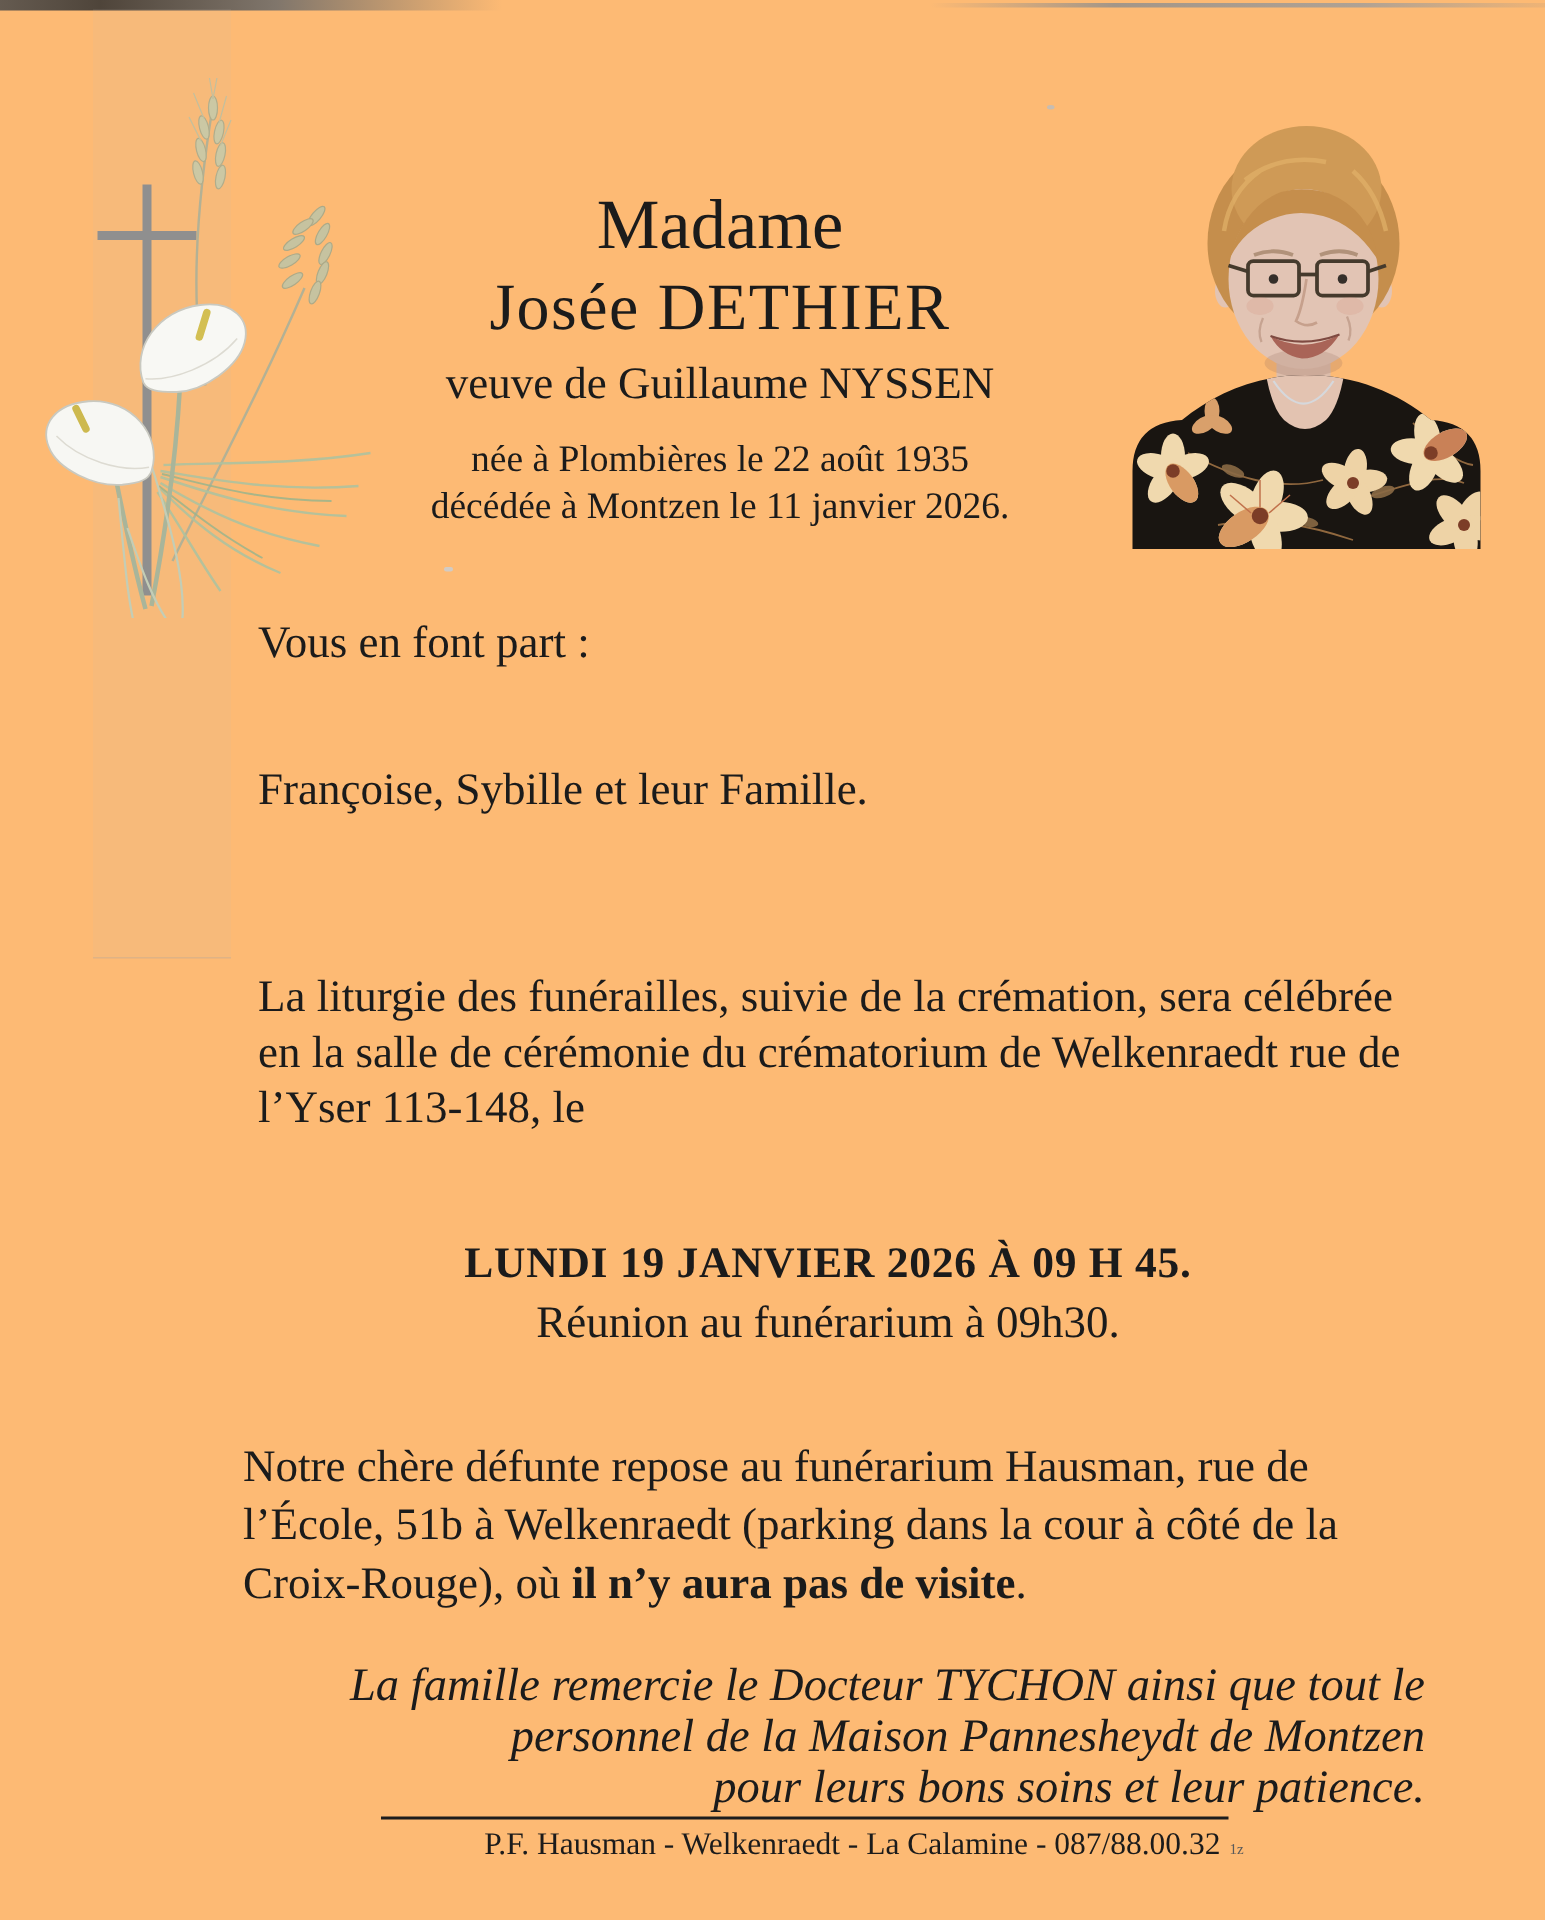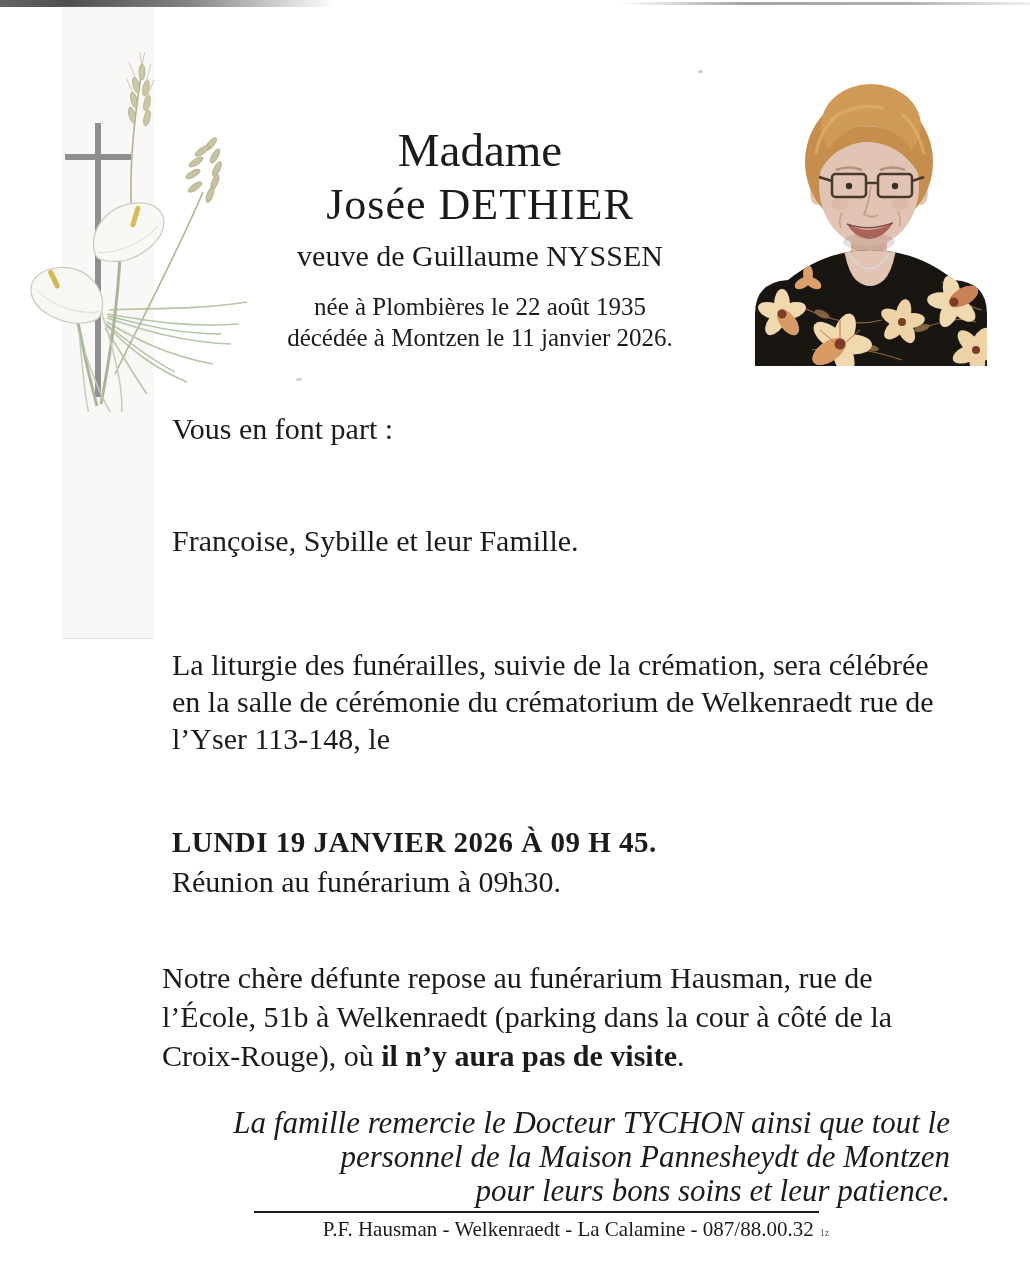--- a/index.html
+++ b/index.html
@@ -1,39 +1,39 @@
 <!DOCTYPE html>
 <html><head>
 <meta charset="utf-8">
 <style>
   html,body{margin:0;padding:0;background:#d8d8d8;}
   .page{
     position:relative;
     width:1030px;height:1280px;
     margin:0 auto;
-    background:#ffffff;
+    background:#fdba74;
     font-family:"Liberation Serif","DejaVu Serif",serif;
     color:#1b1b1b;
     overflow:hidden;
   }
   .abs{position:absolute;}
   .pre{white-space:pre-line;}
   
   .title-block{left:170px;top:124px;width:620px;text-align:center;}
   .honorific{font-size:47px;line-height:52px;}
   .deceased-name{font-size:44px;line-height:58px;letter-spacing:1px;}
   .widow-line{font-size:30px;line-height:40px;margin-top:2px;}
   .birth-line{font-size:25px;line-height:33px;margin-top:14px;}
   .death-line{font-size:25px;line-height:30px;}
   
   .body-text{font-size:30px;line-height:38px;}
   .announce{left:172px;top:410px;}
-  .family{left:172px;top:522px;}
+  .family{left:172px;top:508px;}
   .ceremony{left:172px;top:646px;width:830px;line-height:37px;}
-  .date-block{left:172px;top:822px;width:760px;text-align:left;}
+  .date-block{left:172px;top:822px;width:760px;text-align:center;}
   .ceremony-date{font-size:29px;font-weight:bold;line-height:40px;letter-spacing:.5px;}
   .ceremony-meeting{font-size:30px;line-height:40px;}
   .repose{left:162px;top:958px;width:830px;line-height:39px;}
   .repose .b{font-weight:bold;}
   .thanks{left:190px;top:1106px;width:760px;text-align:right;
           font-style:italic;font-size:31px;line-height:34px;}
   .rule{left:254px;top:1211px;width:565px;height:2px;background:#1d1d1d;}
   .footer{left:296px;top:1216px;width:560px;text-align:center;font-size:21px;line-height:26px;}
   .print-mark{font-size:10px;color:#5a5a5a;margin-left:6px;}
   

